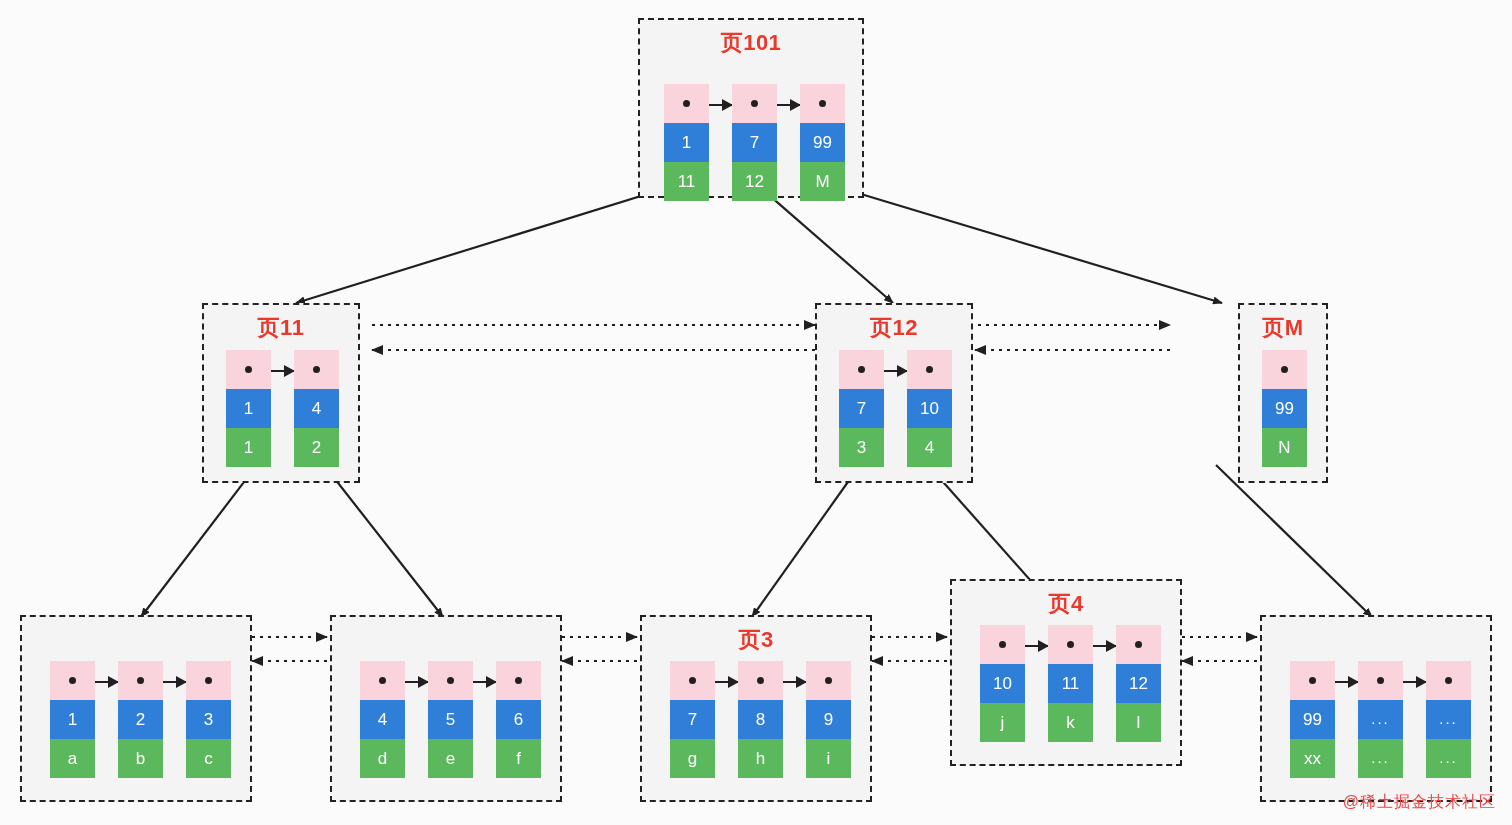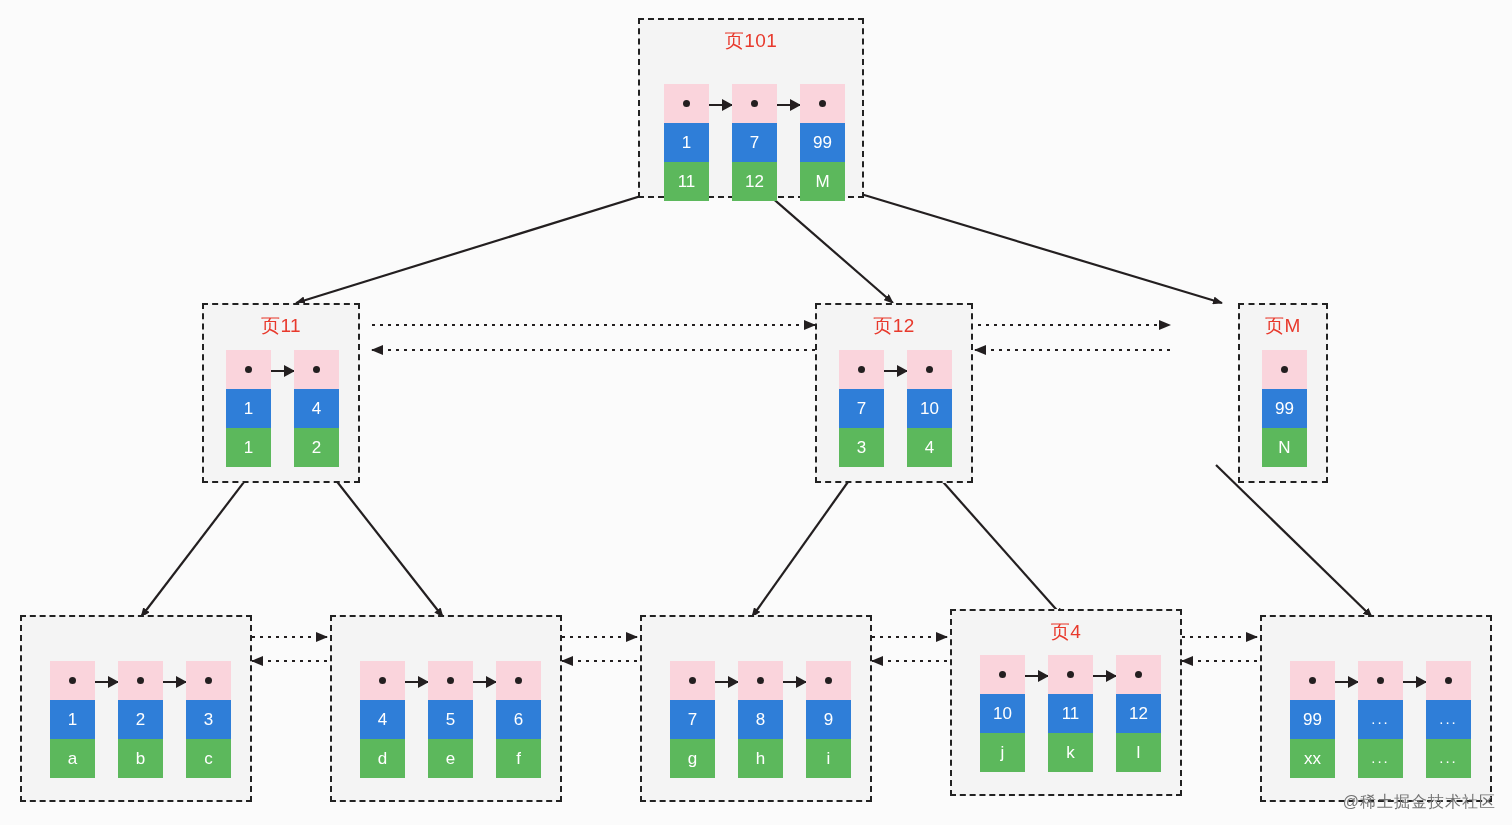--- a/index.html
+++ b/index.html
@@ -18,22 +18,22 @@
     box-sizing:border-box;
     border:2.5px dashed #222;
     background:#f4f4f4;
   }
   .page-title{
     position:absolute;
     left:0;right:0;
     top:8px;
     text-align:center;
     color:#e8392c;
-    font-size:19px;
-    font-weight:400;
+    font-size:22px;
+    font-weight:700;
     letter-spacing:0.5px;
     white-space:nowrap;
   }
   .cells{
     position:absolute;
     display:flex;
     align-items:flex-start;
   }
   .cell{
     width:45px;
@@ -75,21 +75,21 @@
     content:"";
     position:absolute;
     right:-1px;top:-5px;
     border-left:11px solid #231f20;
     border-top:6px solid transparent;
     border-bottom:6px solid transparent;
   }
   .watermark{
     position:absolute;
     right:16px;bottom:12px;
-    color:#737373;
+    color:#ef4444;
     font-size:16px;
     letter-spacing:1px;
     white-space:nowrap;
   }
 </style>
 </head>
 <body>
 
 <div id="canvas">
 
@@ -270,20 +270,21 @@
         <div class="seg seg-ptr">
             <span class="dot"></span>
           </div>
         <div class="seg seg-key">6</div>
         <div class="seg seg-val">f</div>
       </div>
     </div>
   </div>
 
   <div class="page" style="left:640px;top:615px;width:232px;height:187px;">
+    <div class="page-title">页3</div>
     <div class="cells" style="left:28px;top:44px;">
       <div class="cell">
         <div class="seg seg-ptr">
             <span class="dot"></span>
           </div>
         <div class="seg seg-key">7</div>
         <div class="seg seg-val">g</div>
         <div class="cell-arrow"></div>
       </div>
       <div class="cell">
@@ -297,21 +298,21 @@
       <div class="cell">
         <div class="seg seg-ptr">
             <span class="dot"></span>
           </div>
         <div class="seg seg-key">9</div>
         <div class="seg seg-val">i</div>
       </div>
     </div>
   </div>
 
-  <div class="page" style="left:950px;top:609px;width:232px;height:187px;">
+  <div class="page" style="left:950px;top:579px;width:232px;height:187px;">
     <div class="page-title">页4</div>
     <div class="cells" style="left:28px;top:44px;">
       <div class="cell">
         <div class="seg seg-ptr">
             <span class="dot"></span>
           </div>
         <div class="seg seg-key">10</div>
         <div class="seg seg-val">j</div>
         <div class="cell-arrow"></div>
       </div>

